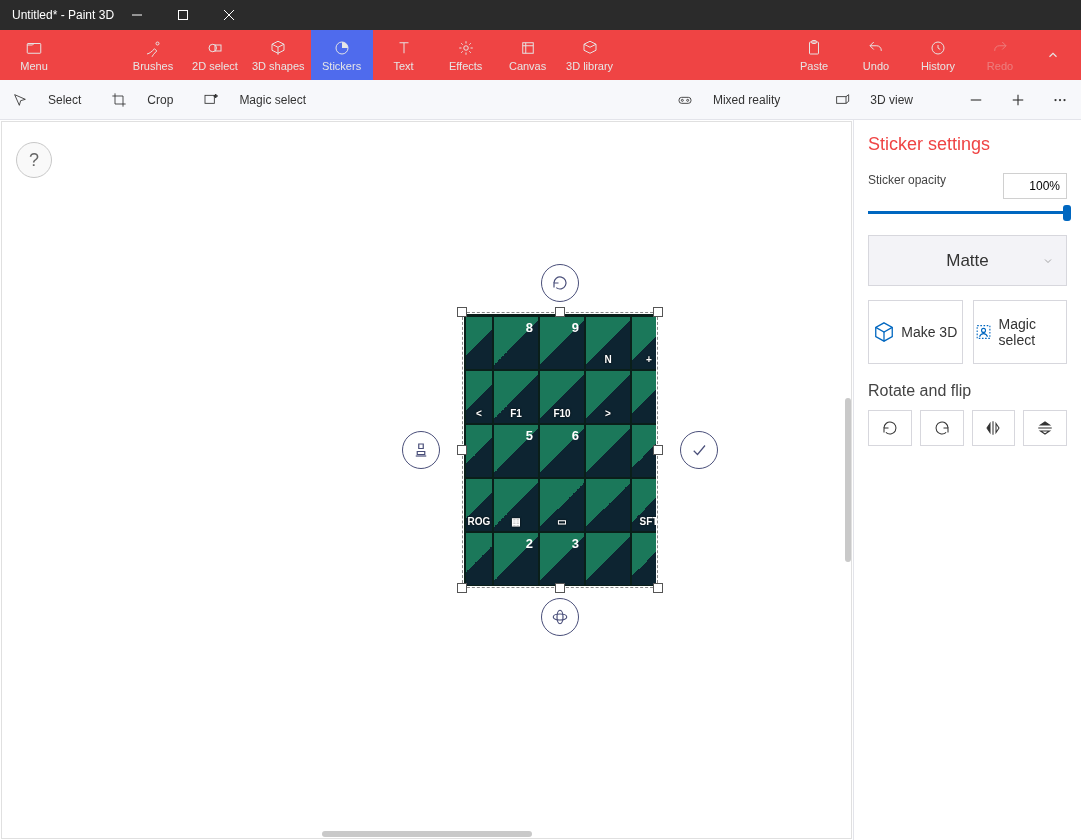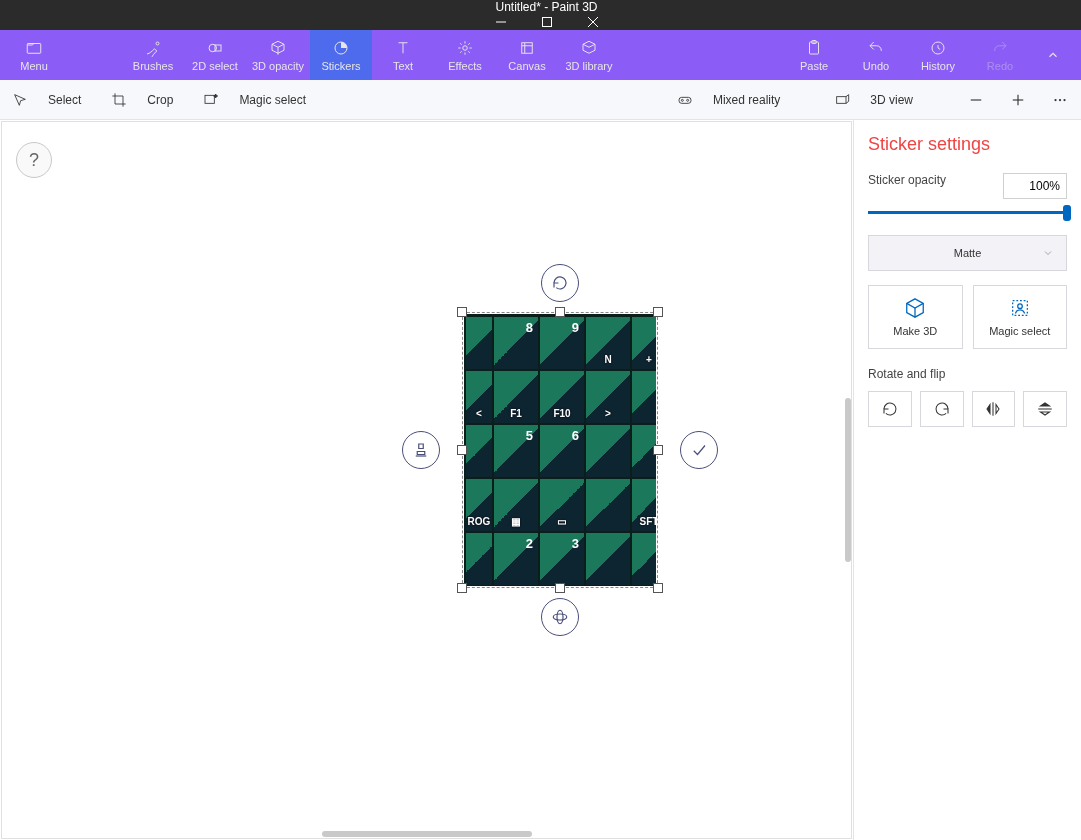--- a/index.html
+++ b/index.html
@@ -1,25 +1,25 @@
 <!DOCTYPE html>
 <html><head>
 <meta charset="utf-8">
 <style>
   * { box-sizing: border-box; margin: 0; padding: 0; font-family: "Segoe UI", Arial, sans-serif; }
   body { width: 1081px; height: 840px; background: #fff; overflow: hidden; }
 
   
-  .titlebar { height: 30px; background: #2b2b2b; color: #fff; display: flex; align-items: center; font-size: 12px; padding-left: 12px; flex-direction: column; }
+  .titlebar { height: 30px; background: #2b2b2b; color: #fff; display: flex; align-items: center; font-size: 12px; padding-left: 12px; }
   .titlebar-right { display: flex; height: 100%; }
   .winbtn { width: 46px; display: flex; align-items: center; justify-content: center; color: #fff; }
   .winbtn svg { width: 10px; height: 10px; }
 
   
-  .ribbon { height: 50px; background: #8b5cf6; color: #e6e6e6; display: flex; align-items: stretch; padding: 0 6px; }
+  .ribbon { height: 50px; background: #ef4444; color: #e6e6e6; display: flex; align-items: stretch; padding: 0 6px; }
   .ribbon-left, .ribbon-mid, .ribbon-right { display: flex; align-items: stretch; }
   .ribbon-left { padding-right: 60px; }
   .ribbon-right { margin-left: auto; }
   .tab { display: flex; flex-direction: column; align-items: center; justify-content: center; min-width: 62px; padding: 0 6px; font-size: 11px; gap: 3px; }
   .tab.menu { min-width: 56px; }
   .tab.active { background: #4f6bed; }
   .tab svg { width: 18px; height: 18px; stroke: #e6e6e6; fill: none; stroke-width: 1.3; }
   .tab.disabled { opacity: .35; }
   .expander { width: 44px; display:flex; align-items:center; justify-content:center; }
 
@@ -57,26 +57,26 @@
   .key.num::after{content:attr(data-num);position:absolute;top:3px;right:5px;font-size:13px;z-index:1;color:#fff;}
 
   
   .panel { width:228px; border-left:1px solid #e3e4ea; padding:14px 14px; }
   .panel h2 { color:#ef4444; font-weight:400; font-size:18px; margin-bottom:18px; }
   .opacity-row{display:flex;align-items:flex-start;justify-content:space-between;margin-bottom:4px;font-size:12px;color:#444;gap:16px;}
   .opacity-row input{width:64px;height:26px;border:1px solid #d0d0d0;text-align:right;padding-right:6px;font-size:12px;}
   .slider { position:relative; height:18px; margin-bottom:14px; }
   .slider-track{position:absolute;left:0;right:0;top:8px;height:3px;background:#0067c0;}
   .slider-thumb{position:absolute;right:-4px;top:2px;width:8px;height:16px;background:#0067c0;border-radius:3px;}
-  .dropdown{height:36px;border:1px solid #d7d7dd;background:#f3f3f7;display:flex;align-items:center;justify-content:center;position:relative;margin-bottom:14px;font-size:11px;color:#333;}
+  .dropdown{height:51px;border:1px solid #d7d7dd;background:#f3f3f7;display:flex;align-items:center;justify-content:center;position:relative;margin-bottom:14px;font-size:17px;color:#333;}
   .dropdown svg{position:absolute;right:12px;width:12px;height:12px;stroke:#555;fill:none;}
   .cards{display:flex;gap:10px;margin-bottom:18px;}
-  .card{flex:1;height:64px;border:1px solid #d7d7dd;display:flex;flex-direction:column;align-items:center;justify-content:center;gap:6px;font-size:11px;color:#333;}
+  .card{flex:1;height:64px;border:1px solid #d7d7dd;display:flex;flex-direction:row;align-items:center;justify-content:center;gap:6px;font-size:14px;color:#333;}
   .card svg{width:22px;height:22px;stroke:#0067c0;fill:none;stroke-width:1.4;}
-  .section-label{font-size:12px;color:#444;margin-bottom:10px;}
+  .section-label{font-size:16px;color:#444;margin-bottom:10px;}
   .rot-row{display:flex;gap:8px;}
   .rotbtn{width:44px;height:36px;border:1px solid #d7d7dd;display:flex;align-items:center;justify-content:center;}
   .rotbtn svg{width:18px;height:18px;stroke:#333;fill:none;stroke-width:1.4;}
 
   .vscroll { position:absolute; right:0; top:276px; width:6px; height:164px; background:#c9c9c9; border-radius:3px; }
   .hscroll { position:absolute; left:320px; bottom:1px; height:6px; width:210px; background:#c9c9c9; border-radius:3px; }
 </style>
 </head>
 <body>
 
@@ -126,21 +126,21 @@
           <rect x="12" y="8" width="8" height="8"></rect>
         </svg>
         <span>2D select</span>
       </div>
       <div class="tab">
         <svg viewBox="0 0 24 24">
           <path d="M12 3l8 4v8l-8 4-8-4V7z"></path>
           <path d="M4 7l8 4 8-4"></path>
           <path d="M12 21V11"></path>
         </svg>
-        <span>3D opacity</span>
+        <span>3D shapes</span>
       </div>
       <div class="tab active">
         <svg viewBox="0 0 24 24">
           <circle cx="12" cy="12" r="8"></circle>
           <path d="M12 4a8 8 0 018 8h-8z" fill="#e6e6e6" stroke="none"></path>
         </svg>
         <span>Stickers</span>
       </div>
       <div class="tab">
         <svg viewBox="0 0 24 24">

